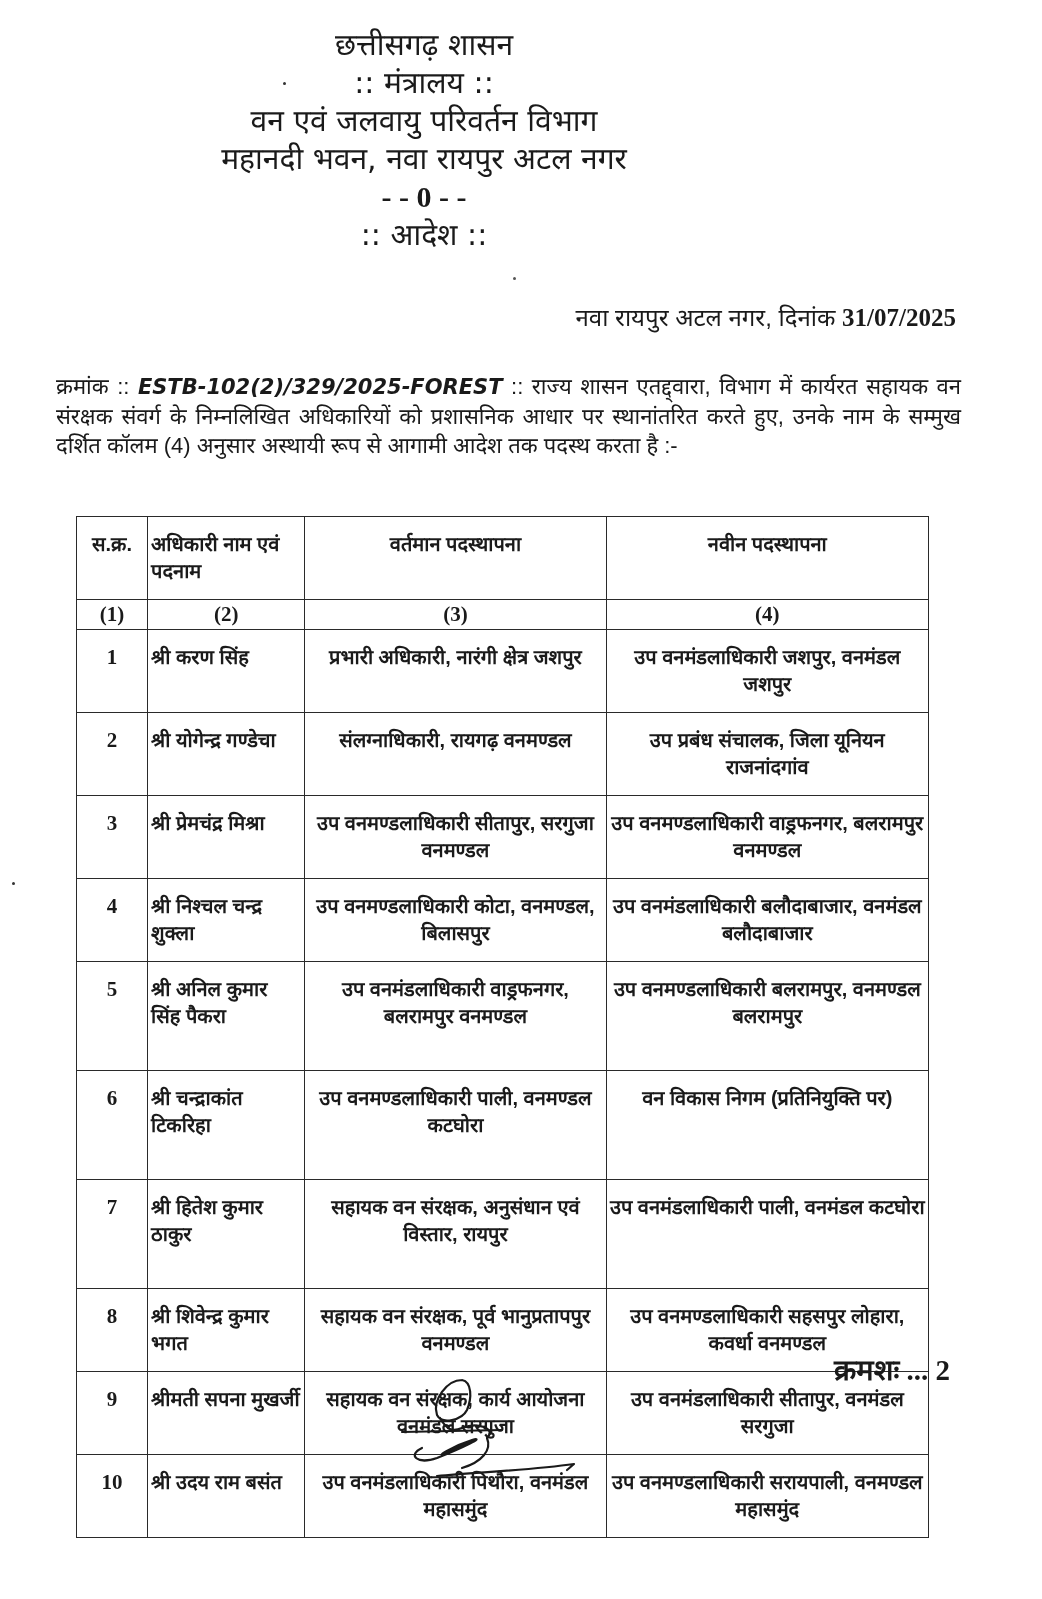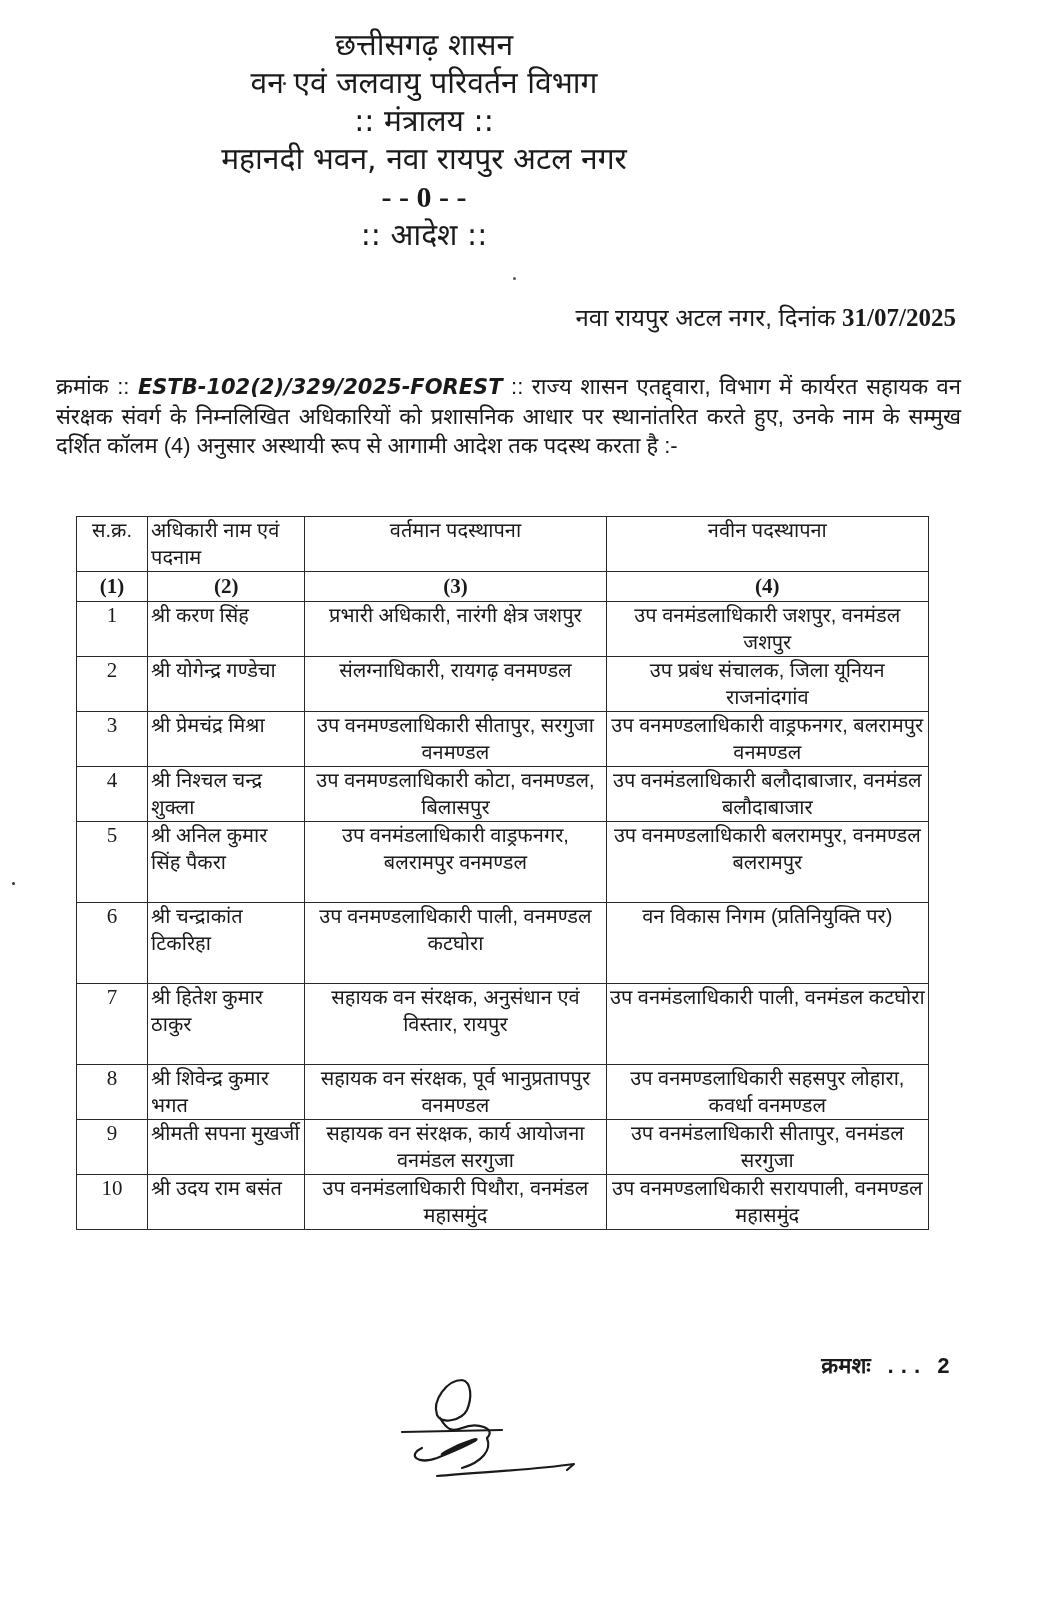--- a/index.html
+++ b/index.html
@@ -24,49 +24,49 @@
     font-size: 22px; line-height: 29px; text-align: justify;
     font-family: "Liberation Sans", sans-serif;
   }
   .para .ref { font-weight: bold; font-family: "DejaVu Sans", sans-serif; font-size: 21px; font-style: italic; }
   table.order {
     position: absolute; left: 76px; top: 516px; width: 853px;
     border-collapse: collapse; font-family: "Liberation Sans", sans-serif;
     font-size: 20px; line-height: 27px;
   }
   table.order td, table.order th {
-    border: 1.6px solid #2a2a2a; vertical-align: top; padding: 0 3px;
-    font-weight: normal;
+    border: 1.6px solid #2a2a2a; vertical-align: top; padding: 14px 3px;
+    font-weight: bold;
   }
   .c1 { width: 64px; text-align: center; font-family: "Liberation Serif", serif; font-size: 21px; }
   .c2 { width: 150px; text-align: left; }
   .c3 { width: 294px; text-align: center; }
   .c4 { width: 315px; text-align: center; }
   th.c2 { text-align: left; }
   tr.head-row th { height: 52px; }
   tr.num-row th { font-family: "Liberation Serif", serif; font-size: 21px; font-weight: bold; text-align: center; height: 24px; padding: 1px 3px; }
   tr.r-tall td { height: 80px; }
   tr.r-std td { height: 54px; }
   .kramsha {
-    position: absolute; right: 92px; top: 1349px; font-size: 22px; white-space: nowrap;
-    font-family: Liberation Mono, monospace; font-weight: bold;
+    position: absolute; right: 92px; top: 1349px; font-size: 29px; white-space: nowrap;
+    font-family: Liberation Serif, serif; font-weight: bold;
   }
   .signature { position: absolute; left: 392px; top: 1370px; width: 200px; height: 120px; }
 </style>
 </head>
 <body>
 
 <div class="stray-dot"></div>
 <div class="stray-dot2"></div>
 <div class="stray-dot3"></div>
 
 <div class="header h1">
   <div class="h-line">छत्तीसगढ़ शासन</div>
+  <div class="h-line">:: मंत्रालय ::</div>
   <div class="h-line">वन एवं जलवायु परिवर्तन विभाग</div>
-  <div class="h-line">:: मंत्रालय ::</div>
   <div class="h-line">महानदी भवन, नवा रायपुर अटल नगर</div>
   <div class="h-line sep">- - 0 - -</div>
   <div class="h-line">:: आदेश ::</div>
 </div>
 
 <div class="date-line">
   <span>नवा रायपुर अटल नगर, दिनांक</span>
   <span class="date-val">31/07/2025</span>
 </div>
 

